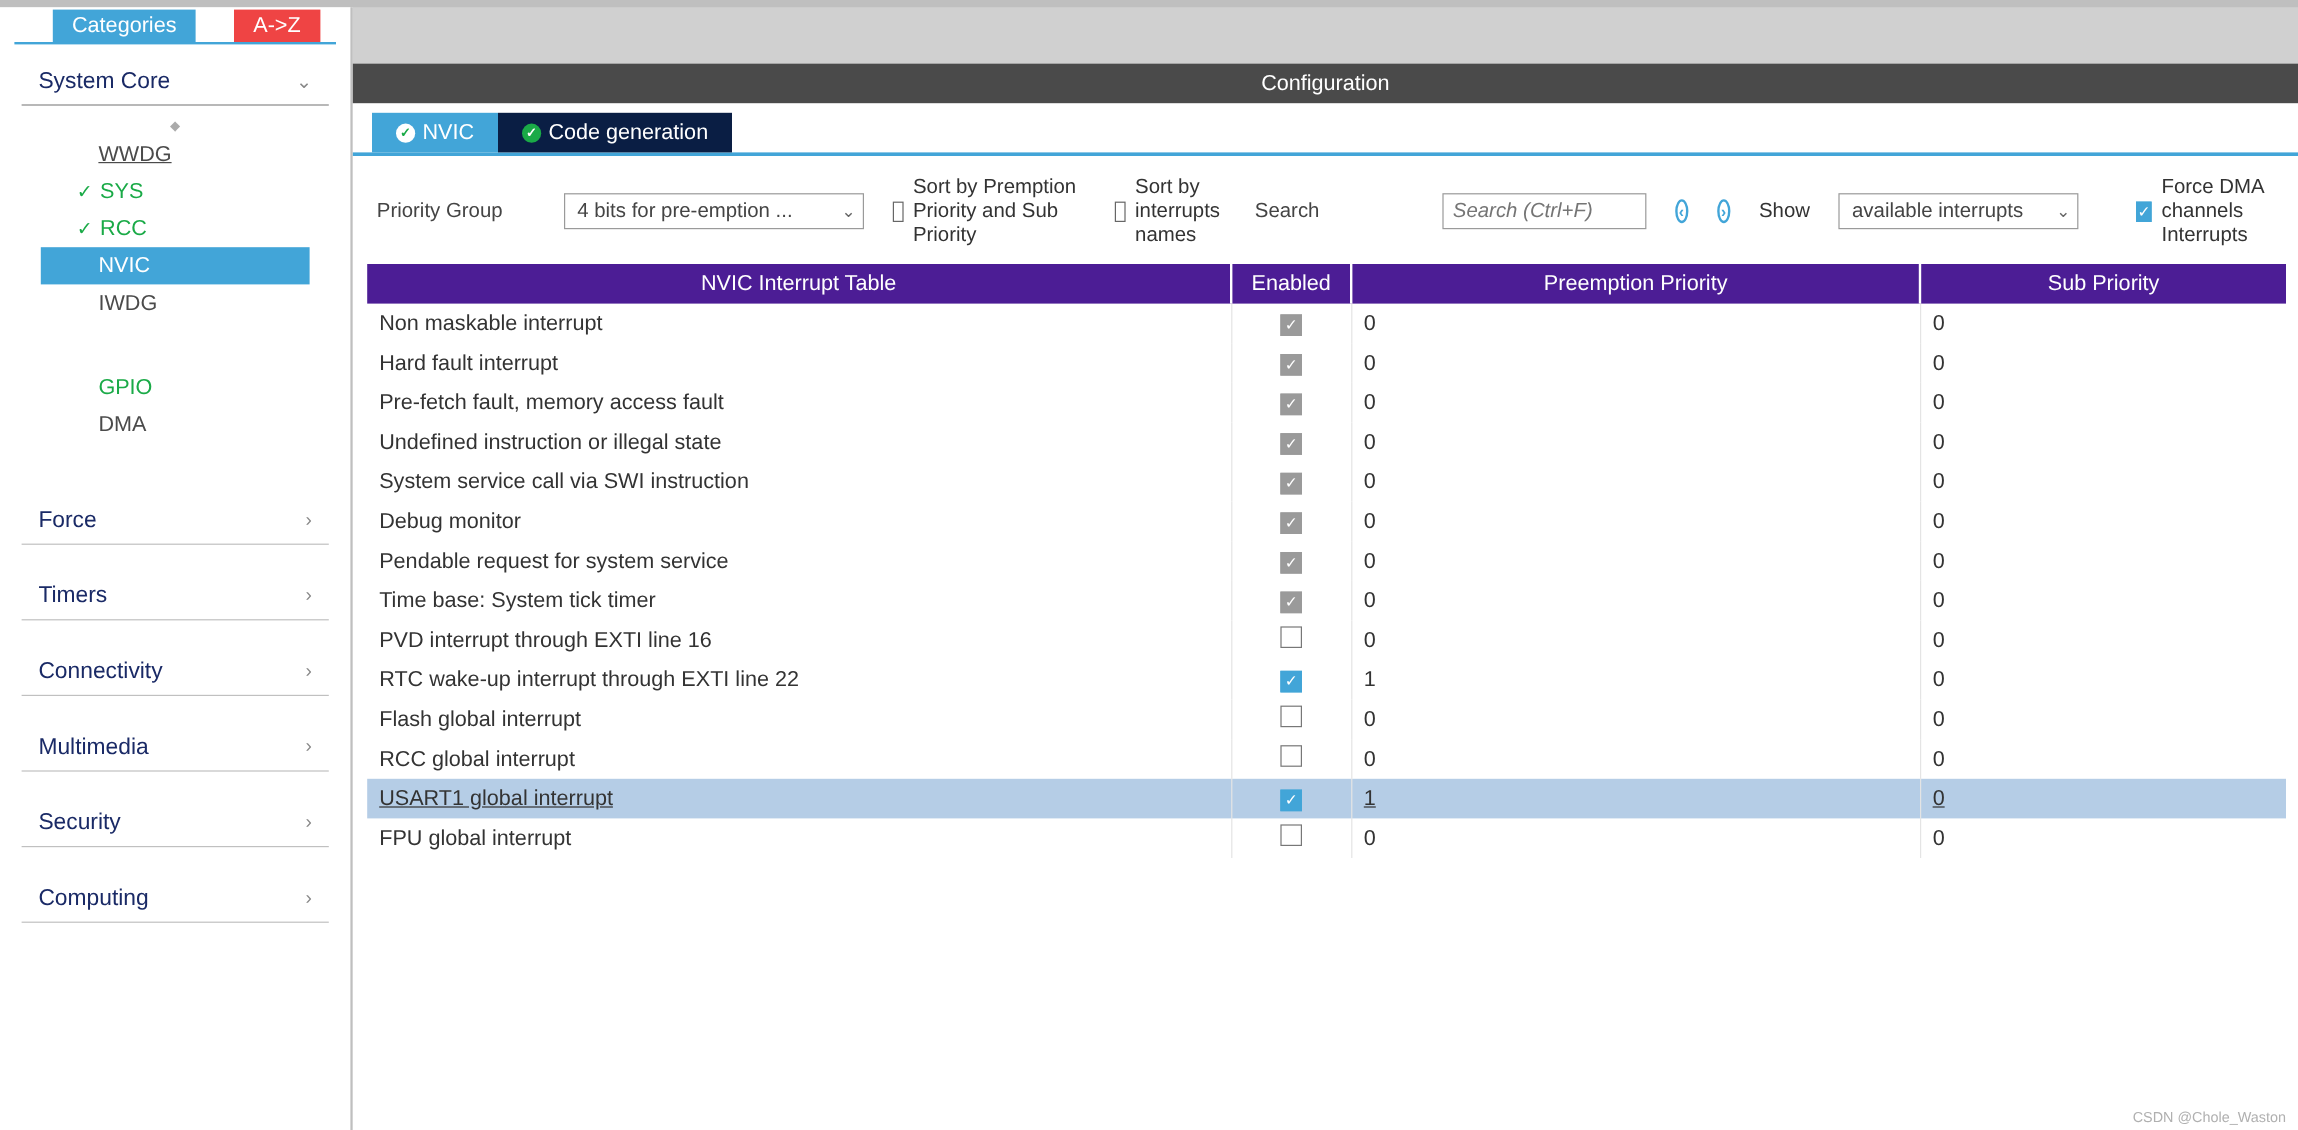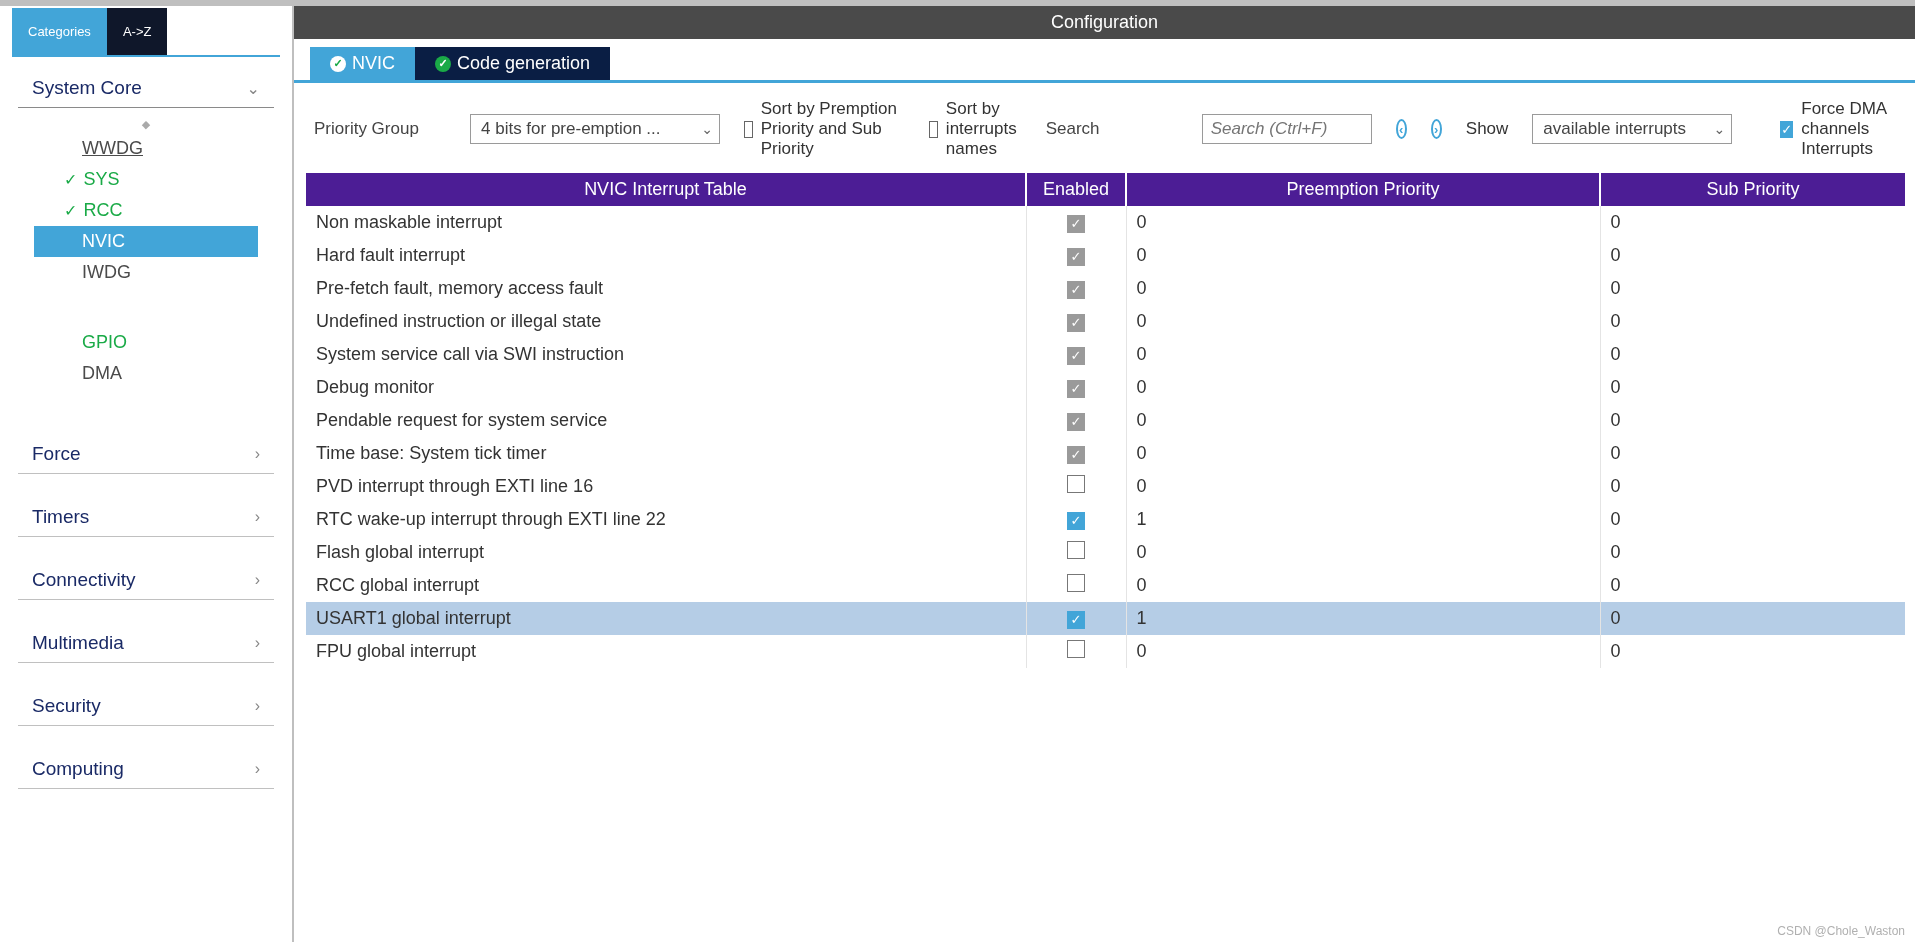--- a/index.html
+++ b/index.html
@@ -27,30 +27,31 @@
     display: flex;
     flex-direction: column;
     padding-top: 0;
   }
   .sidebar-tabs {
     display: flex;
     margin-left: 12px;
     margin-top: 2px;
   }
   .sidebar-tab {
-    padding: 16px 16px;
-    font-size: 13px;
+    padding: 3px 16px;
+    font-size: 18px;
     cursor: pointer;
+    margin-left: 32px;
   }
   .sidebar-tab.active {
     background: #42a5d8;
     color: #ffffff;
   }
   .sidebar-tab.inactive {
-    background: #0f172a;
+    background: #ef4444;
     color: #ffffff;
   }
   .sidebar-body { border-top: 2px solid #42a5d8; margin: 0 12px; padding-top: 10px; }
   .cat-header {
     display: flex;
     justify-content: space-between;
     align-items: center;
     padding: 10px 14px 8px 14px;
     color: #1a2a66;
     font-size: 19px;
@@ -85,20 +86,21 @@
   .cat-item.selected { background: #42a5d8; color: #ffffff; }
   .cat-item .tick { color: #1aaa47; font-size: 16px; margin-right: 2px; }
   .cat-spacer { height: 36px; }
   
   .main {
     flex: 1;
     display: flex;
     flex-direction: column;
     background: #ffffff;
     padding-top: 0;
+    margin-top: 47px;
   }
   .config-bar {
     background: #4a4a4a;
     color: #ffffff;
     text-align: center;
     padding: 6px 0;
     font-size: 18px;
   }
   .config-tabs {
     display: flex;
@@ -177,21 +179,21 @@
   .table td {
     padding: 4px 10px;
     color: #333;
     border-right: 1px solid #e4e4e4;
     height: 33px;
   }
   .table td:last-child { border-right: none; }
   .col-name { text-align: left; width: 720px; }
   .col-enabled { text-align: center; width: 100px; }
   .col-pre, .col-sub { text-align: left; padding-left: 10px; }
-  .row-highlight td { background: #b5cde6; }
+  .row-highlight td { background: #b5cde6; text-decoration: underline; }
   .cell-chk {
     width: 18px; height: 18px; border: 1px solid #777;
     display:inline-flex; align-items:center; justify-content:center;
     font-size: 13px; color:#fff;
   }
   .cell-chk.gray { background:#9a9a9a; border-color:#9a9a9a; }
   .cell-chk.blue { background:#42a5d8; border-color:#42a5d8; }
   .watermark {
     position: absolute;
     right: 10px; bottom: 4px;

